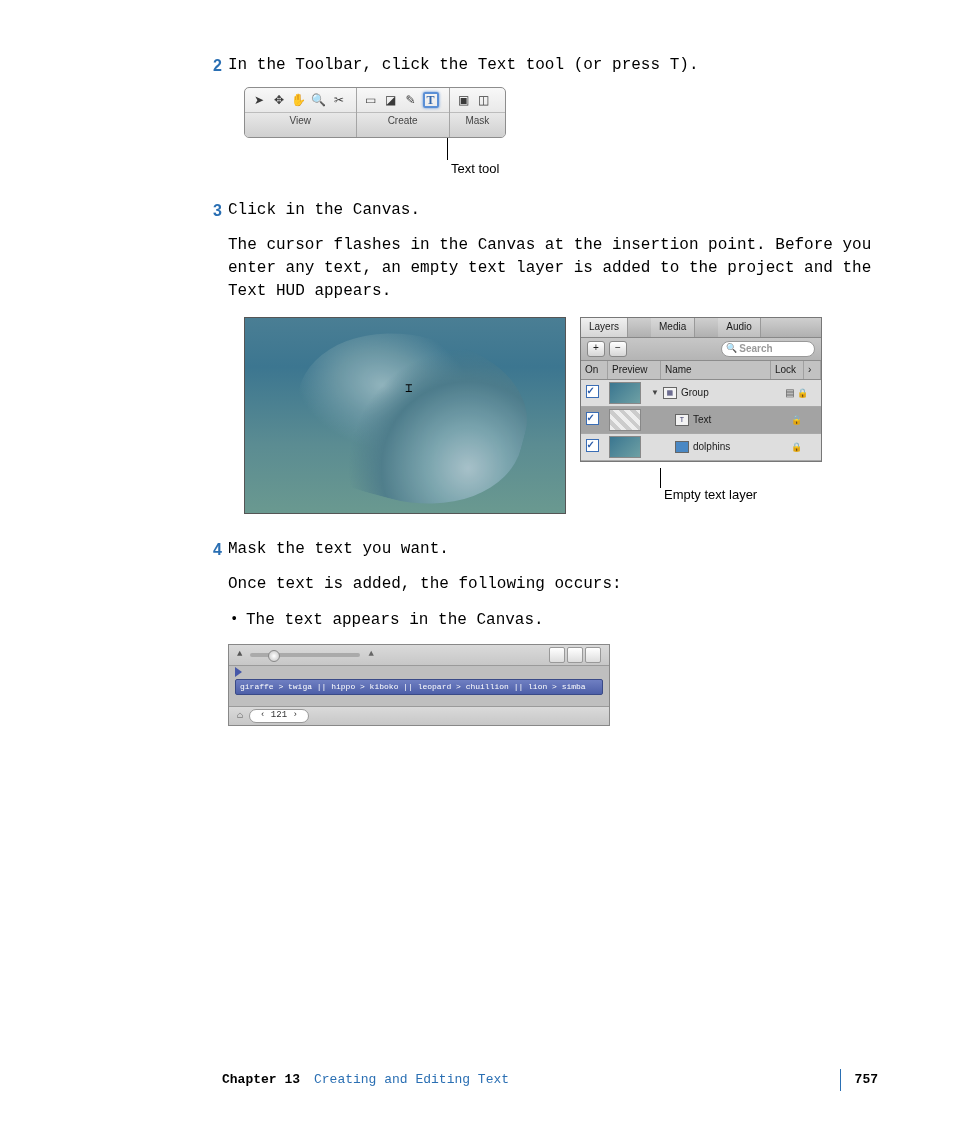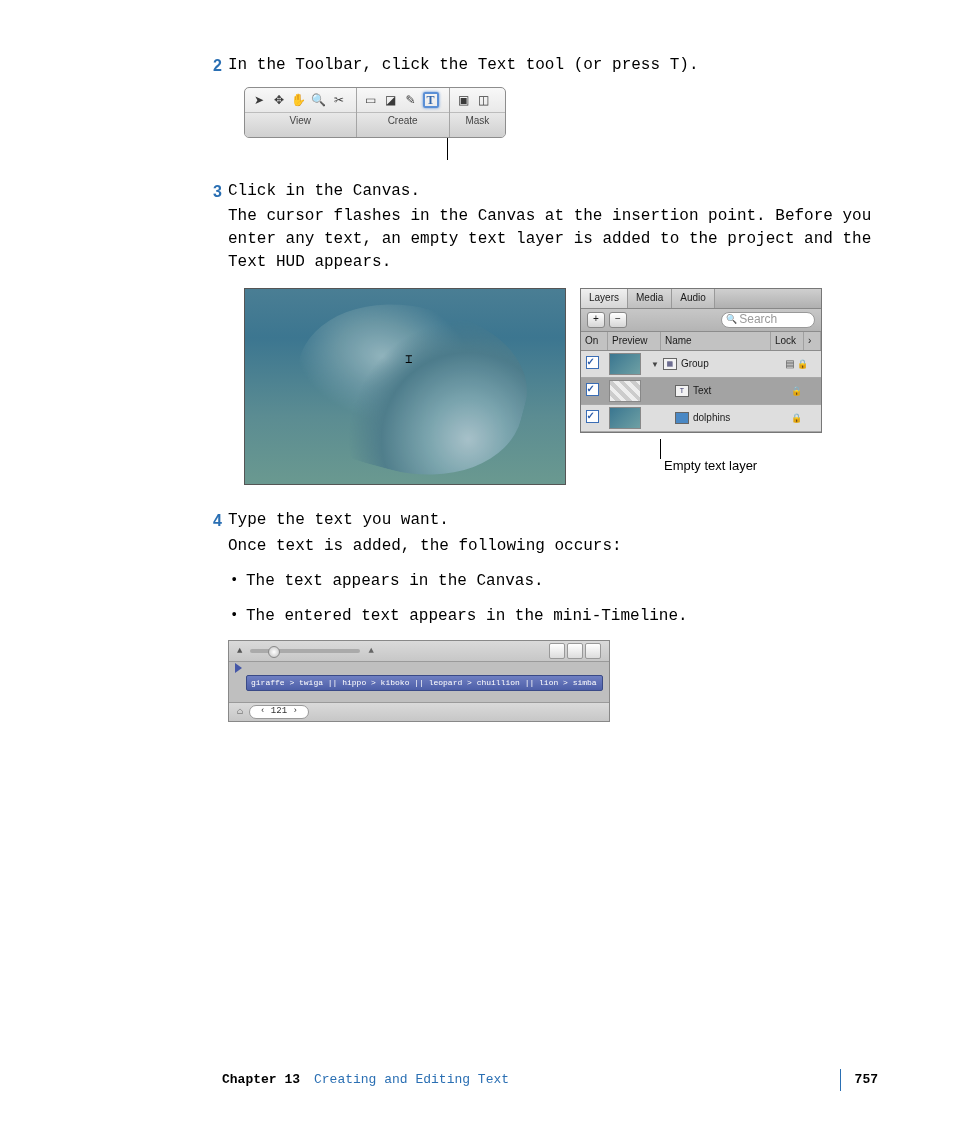--- a/index.html
+++ b/index.html
@@ -23,21 +23,21 @@
     color:#2a6fb3;
     font-weight:600;
     width:18px;
     flex:0 0 18px;
     margin-left:-18px;
     text-align:right;
     padding-right:6px;
     box-sizing:content-box;
   }
   .step-txt{flex:1;font-family:Liberation Mono, monospace;}
-  .para{margin:2px 0 0 0;}
+  .para{margin:12px 0 0 0;}
   .bullets{margin:8px 0 6px 0;padding:0;}
   .bullets li{
     list-style:none;
     position:relative;
     padding-left:18px;
     margin:12px 0;
   }
   .bullets li::before{
     content:"•";
     position:absolute;
@@ -129,20 +129,21 @@
     width:240px;
     border:1px solid #777;
     background:#b8b8b8;
     font-size:10px;
     color:#1a1a1a;
   }
   .layers-tabs{
     display:flex;
     background:linear-gradient(#cfcfcf,#b0b0b0);
     border-bottom:1px solid #888;
+    gap:23px;
   }
   .ltab{
     padding:2px 8px;
     border-right:1px solid #999;
     background:linear-gradient(#d9d9d9,#bfbfbf);
   }
   .ltab.active{background:linear-gradient(#f0f0f0,#d5d5d5);}
   .layers-toolbar{
     display:flex;
     align-items:center;
@@ -158,21 +159,21 @@
     border-radius:3px;
     font-size:10px;line-height:12px;text-align:center;
   }
   .spc{flex:1;}
   .search{
     display:flex;align-items:center;
     background:#fff;border:1px solid #999;border-radius:8px;
     padding:0 4px;height:14px;width:84px;
   }
   .search .mg{font-size:9px;color:#888;margin-right:2px;}
-  .search .ph{color:#9a9a9a;font-size:12px;}
+  .search .ph{color:#9a9a9a;font-size:10px;font-weight:bold;}
   .layers-head{
     display:flex;
     background:#c2c2c2;
     border-bottom:1px solid #8c8c8c;
   }
   .lh{padding:2px 4px;border-right:1px solid #a0a0a0;}
   .lh.on{width:18px;}
   .lh.pv{width:44px;}
   .lh.nm{flex:1;}
   .lh.lk{width:24px;}
@@ -266,21 +267,21 @@
     width:0;height:0;
     border-top:5px solid transparent;
     border-bottom:5px solid transparent;
     border-left:7px solid #4557a8;
   }
   .tl-bar{
     position:absolute;left:6px;right:6px;top:34px;height:14px;
     background:linear-gradient(#6f7fc2,#4d5fa8);
     border:1px solid #3a4a87;border-radius:2px;
     color:#fff;font-size:8px;line-height:13px;padding-left:4px;
-    white-space:nowrap;overflow:hidden;margin-left:11px;
+    white-space:nowrap;overflow:hidden;
   }
   .tl-bottom{
     position:absolute;left:0;right:0;bottom:0;height:18px;
     background:linear-gradient(#dadada,#c7c7c7);
     border-top:1px solid #9a9a9a;
     display:flex;align-items:center;gap:6px;padding:0 8px;
   }
   .tl-frame{
     background:#fff;border:1px solid #999;border-radius:8px;
     padding:0 10px;height:12px;line-height:11px;
@@ -341,20 +342,21 @@
       </div>
       <div class="tb-group" style="flex:.6">
         <div class="tb-icons">
           <span class="tb-icn">▣</span>
           <span class="tb-icn">◫</span>
         </div>
         <div class="tb-label">Mask</div>
       </div>
     </div>
     <div class="callout-line"></div>
+    <div class="callout-label">Text tool</div>
   </div>
 
   <div class="step" style="margin-top:20px;">
     <div class="step-num">3</div>
     <div class="step-txt">
       <div>Click in the Canvas.</div>
       <div class="para">The cursor flashes in the Canvas at the insertion point. Before you enter any text, an empty text layer is added to the project and the Text HUD appears.</div>
     </div>
   </div>
 
@@ -429,25 +431,24 @@
         </div>
       </div>
       <div class="layers-callout"></div>
       <div class="layers-callout-lbl">Empty text layer</div>
     </div>
   </div>
 
   <div class="step" style="margin-top:24px;">
     <div class="step-num">4</div>
     <div class="step-txt">
-      <div>Type the text you want.</div>
+      <div>Mask the text you want.</div>
       <div class="para">Once text is added, the following occurs:</div>
       <ul class="bullets">
         <li>The text appears in the Canvas.</li>
-        <li>The entered text appears in the mini-Timeline.</li>
       </ul>
 
       <div class="timeline">
         <div class="tl-top">
           <span style="font-size:9px;color:#555;">▲</span>
           <div class="tl-slider">
             <div class="knob"></div>
           </div>
           <span style="font-size:9px;color:#666;">▲</span>
           <div class="tl-spc"></div>

